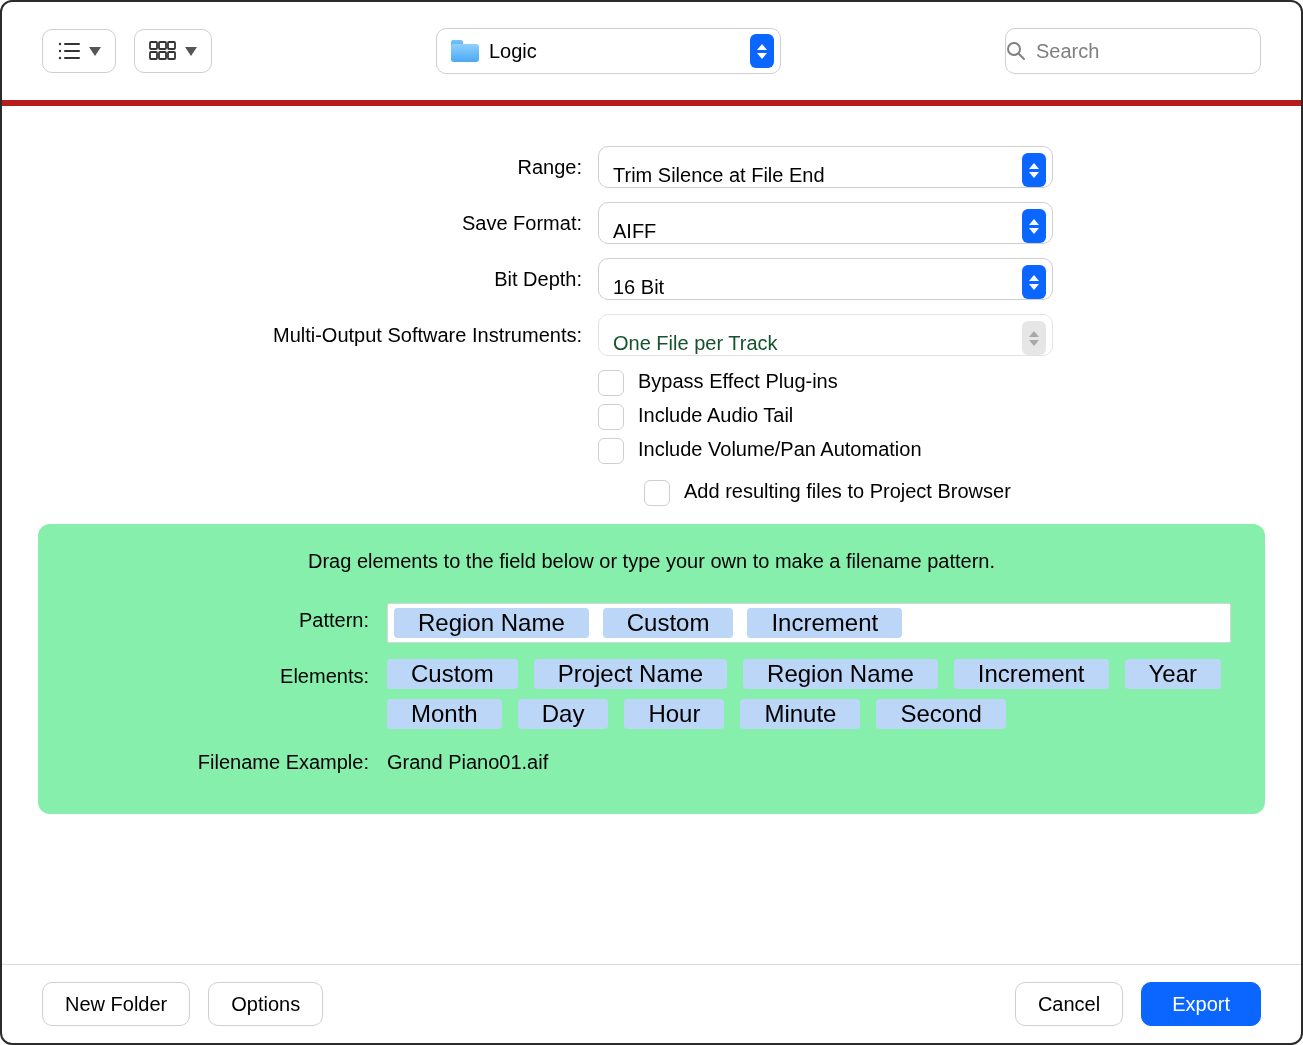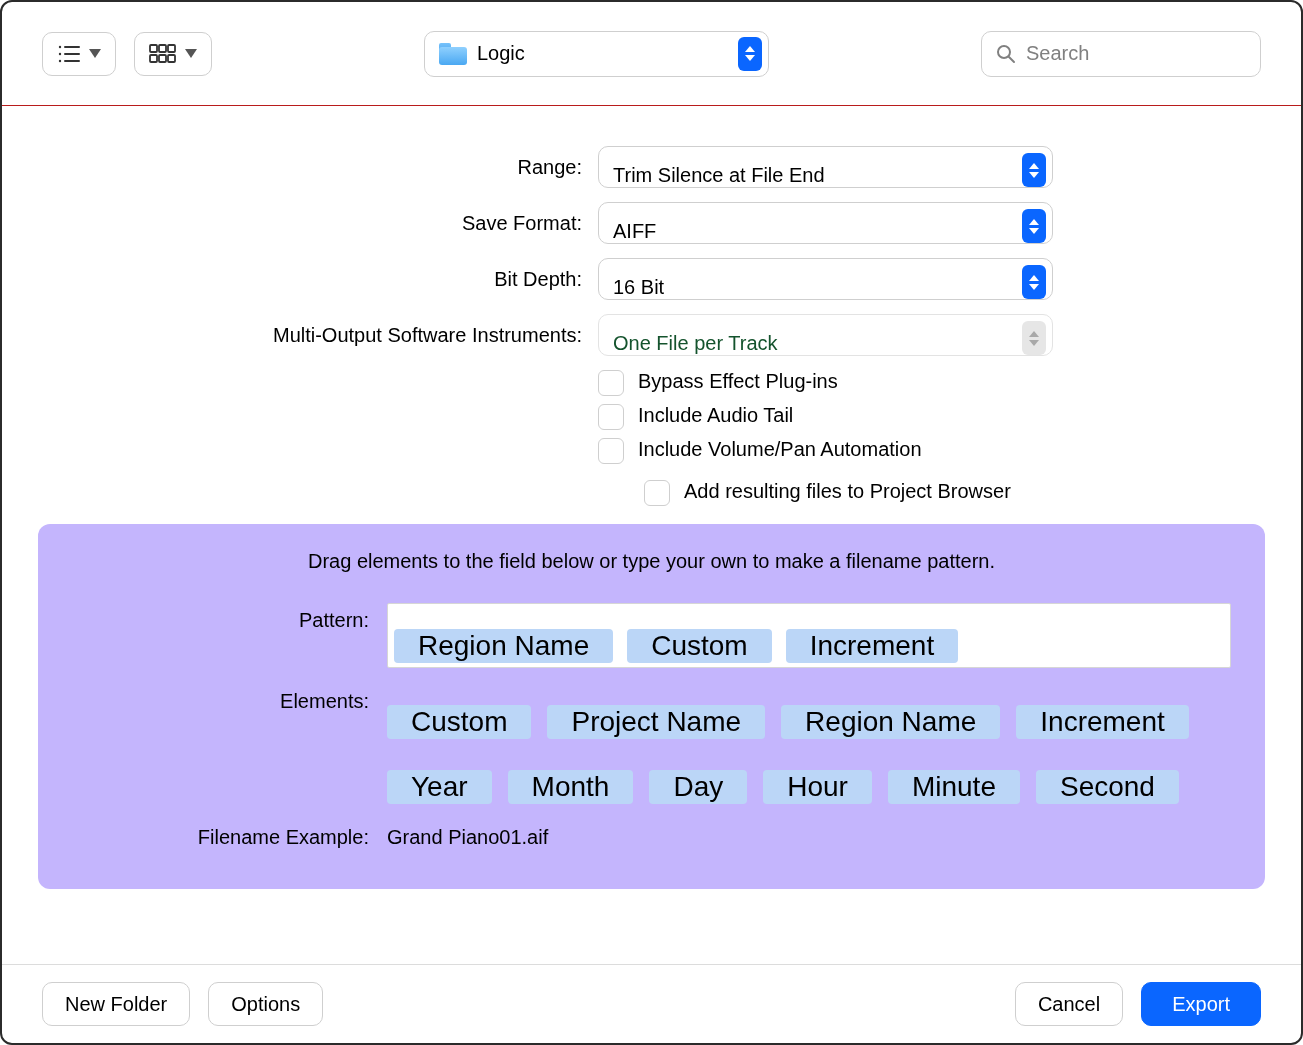--- a/index.html
+++ b/index.html
@@ -18,21 +18,21 @@
     background: #fff;
     position: relative;
     display: flex;
     flex-direction: column;
     overflow: hidden;
   }
 
   
   .toolbar {
     height: 104px;
-    border-bottom: 1px solid #b91c1c;
+    border-bottom: 6px solid #b91c1c;
     display: flex;
     align-items: center;
     padding: 0 40px;
     gap: 18px;
   }
   .pill-btn {
     height: 44px;
     border: 1px solid #cfcfcf;
     border-radius: 10px;
     background: #fff;
@@ -96,25 +96,25 @@
     border-left: 5px solid transparent;
     border-right: 5px solid transparent;
   }
   .stepper::before { border-bottom: 6px solid #fff; }
   .stepper::after  { border-top: 6px solid #fff; }
   .stepper.disabled { background:#e6e6e6; }
   .stepper.disabled::before { border-bottom-color:#a8a8a8; }
   .stepper.disabled::after  { border-top-color:#a8a8a8; }
 
   .search {
-    width: 280px; height: 46px;
+    width: 256px; height: 46px;
     border: 1px solid #cfcfcf;
     border-radius: 10px;
     display: flex; align-items: center;
-    padding: 0 14px; gap: 10px;
+    padding: 0 0; gap: 10px;
     color: #808080;
   }
   .search svg { stroke:#808080; }
 
   
   .body {
     flex: 1;
     padding: 40px 36px 0 36px;
   }
   .form {
@@ -164,21 +164,21 @@
   }
   .check-row {
     display: flex;
     align-items: flex-start;
     margin-bottom: 8px;
   }
 
   
   .pattern-box {
     margin-top: 18px;
-    background: #c4b5fd;
+    background: #86efac;
     border-radius: 12px;
     padding: 26px 34px 40px 34px;
   }
   .pattern-help {
     text-align: center;
     margin-bottom: 30px;
   }
 
   .pb-row {
     display: flex;
@@ -203,24 +203,23 @@
     padding: 4px 6px;
     display: flex;
     align-items: center;
     gap: 14px;
     flex-wrap: wrap;
   }
   .token {
     background: #bbd6f7;
     border-radius: 4px;
     padding: 1px 24px;
-    font-size: 28px;
+    font-size: 24px;
     cursor: grab;
     white-space: nowrap;
-    margin-top: 21px;
   }
   .elements {
     display: flex;
     flex-wrap: wrap;
     gap: 10px 16px;
   }
 
   .text-input {
     width: 500px;
     height: 40px;

